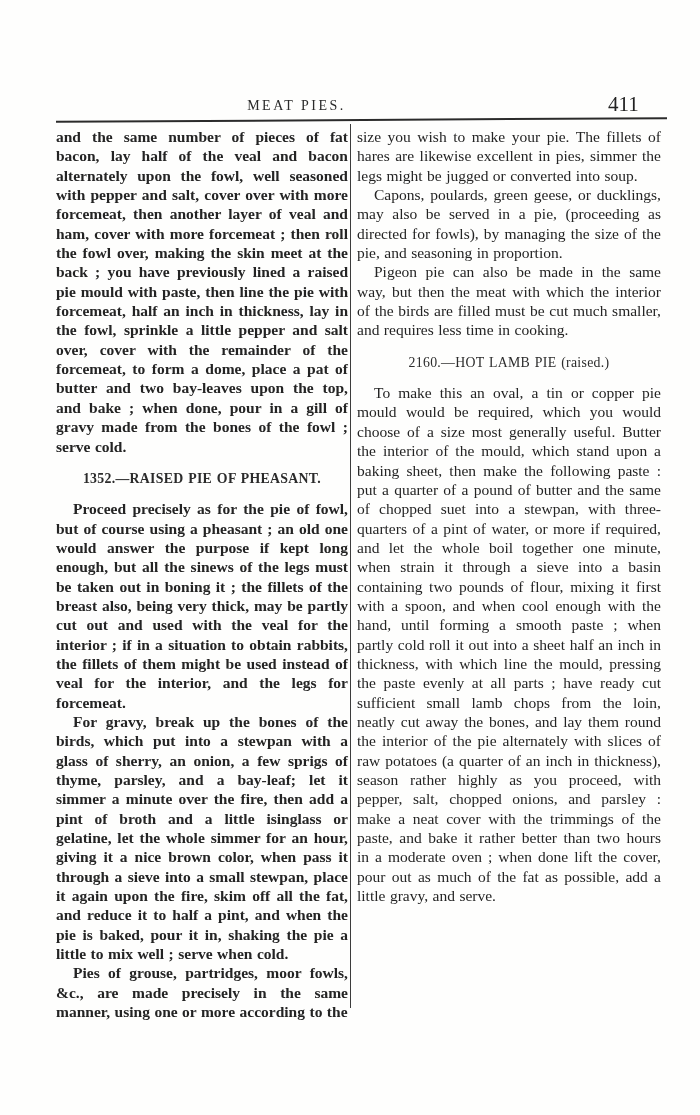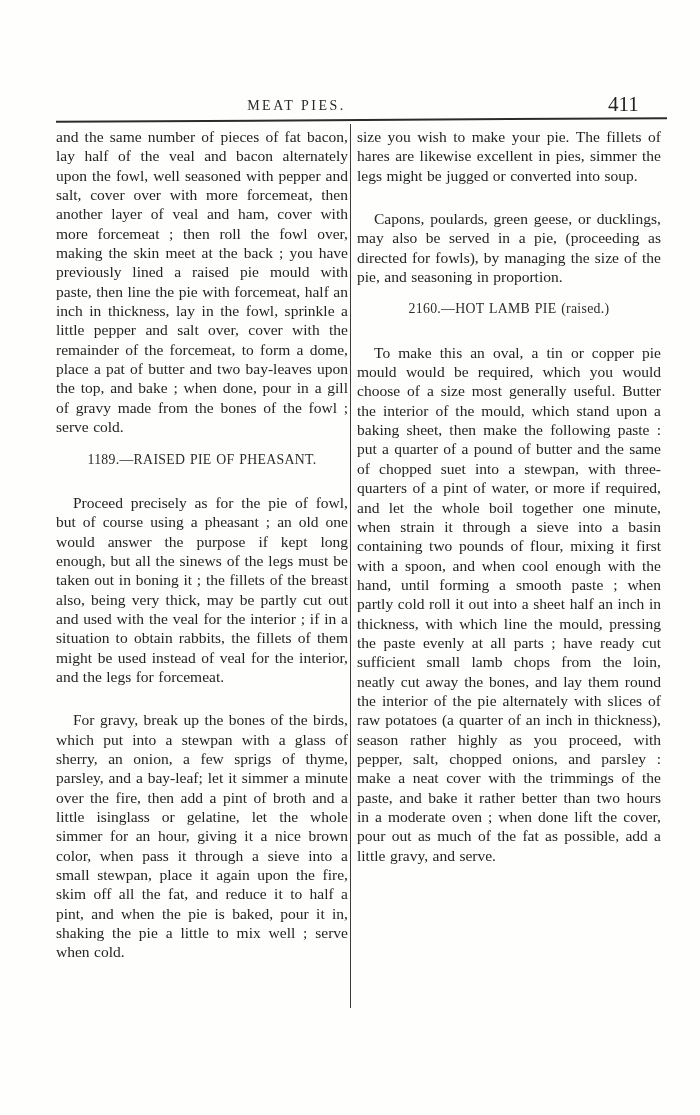--- a/index.html
+++ b/index.html
@@ -49,24 +49,24 @@
     background: #3c3c3c;
   }
   .col {
     position: absolute;
     top: 127px;
     text-align: justify;
     font-size: 15.5px;
     line-height: 19.35px;
     word-spacing: 0.6px;
   }
-  .col-left  { left: 56px;  width: 292px; }
+  .col-left  { left: 56px;  width: 292px; font-weight: bold; }
   .col-right { left: 357px; width: 304px; }
   .para { margin: 0; }
-  .para.indent { text-indent: 17px; margin-top: 24px; }
+  .para.indent { text-indent: 17px; }
   .rec-heading {
     text-align: center;
     font-size: 13.8px;
     letter-spacing: 0.3px;
     margin: 13px 0 11px 0;
     color: #2b2b2b;
     word-spacing: 1px;
   }
 </style>
 </head>
@@ -77,25 +77,27 @@
   <div class="running-head">MEAT PIES.</div>
 
   <div class="page-number">411</div>
 
   <div class="header-rule"></div>
 
   <div class="column-divider"></div>
 
   <div class="col col-left">
     <p class="para">and the same number of pieces of fat bacon, lay half of the veal and bacon alternately upon the fowl, well seasoned with pepper and salt, cover over with more forcemeat, then another layer of veal and ham, cover with more forcemeat ; then roll the fowl over, making the skin meet at the back ; you have previously lined a raised pie mould with paste, then line the pie with forcemeat, half an inch in thickness, lay in the fowl, sprinkle a little pepper and salt over, cover with the remainder of the forcemeat, to form a dome, place a pat of butter and two bay-leaves upon the top, and bake ; when done, pour in a gill of gravy made from the bones of the fowl ; serve cold.</p>
-    <p class="rec-heading">1189.—RAISED PIE OF PHEASANT.</p>
+    <p class="rec-heading">1352.—RAISED PIE OF PHEASANT.</p>
     <p class="para indent">Proceed precisely as for the pie of fowl, but of course using a pheasant ; an old one would answer the purpose if kept long enough, but all the sinews of the legs must be taken out in boning it ; the fillets of the breast also, being very thick, may be partly cut out and used with the veal for the interior ; if in a situation to obtain rabbits, the fillets of them might be used instead of veal for the interior, and the legs for forcemeat.</p>
     <p class="para indent">For gravy, break up the bones of the birds, which put into a stewpan with a glass of sherry, an onion, a few sprigs of thyme, parsley, and a bay-leaf; let it simmer a minute over the fire, then add a pint of broth and a little isinglass or gelatine, let the whole simmer for an hour, giving it a nice brown color, when pass it through a sieve into a small stewpan, place it again upon the fire, skim off all the fat, and reduce it to half a pint, and when the pie is baked, pour it in, shaking the pie a little to mix well ; serve when cold.</p>
+    <p class="para indent">Pies of grouse, partridges, moor fowls, &amp;c., are made precisely in the same manner, using one or more according to the</p>
   </div>
 
   <div class="col col-right">
     <p class="para">size you wish to make your pie. The fillets of hares are likewise excellent in pies, simmer the legs might be jugged or converted into soup.</p>
     <p class="para indent">Capons, poulards, green geese, or ducklings, may also be served in a pie, (proceeding as directed for fowls), by managing the size of the pie, and seasoning in proportion.</p>
+    <p class="para indent">Pigeon pie can also be made in the same way, but then the meat with which the interior of the birds are filled must be cut much smaller, and requires less time in cooking.</p>
     <p class="rec-heading">2160.—HOT LAMB PIE (raised.)</p>
     <p class="para indent">To make this an oval, a tin or copper pie mould would be required, which you would choose of a size most generally useful. Butter the interior of the mould, which stand upon a baking sheet, then make the following paste : put a quarter of a pound of butter and the same of chopped suet into a stewpan, with three-quarters of a pint of water, or more if required, and let the whole boil together one minute, when strain it through a sieve into a basin containing two pounds of flour, mixing it first with a spoon, and when cool enough with the hand, until forming a smooth paste ; when partly cold roll it out into a sheet half an inch in thickness, with which line the mould, pressing the paste evenly at all parts ; have ready cut sufficient small lamb chops from the loin, neatly cut away the bones, and lay them round the interior of the pie alternately with slices of raw potatoes (a quarter of an inch in thickness), season rather highly as you proceed, with pepper, salt, chopped onions, and parsley : make a neat cover with the trimmings of the paste, and bake it rather better than two hours in a moderate oven ; when done lift the cover, pour out as much of the fat as possible, add a little gravy, and serve.</p>
   </div>
 
 </div>
 
 </body></html>

